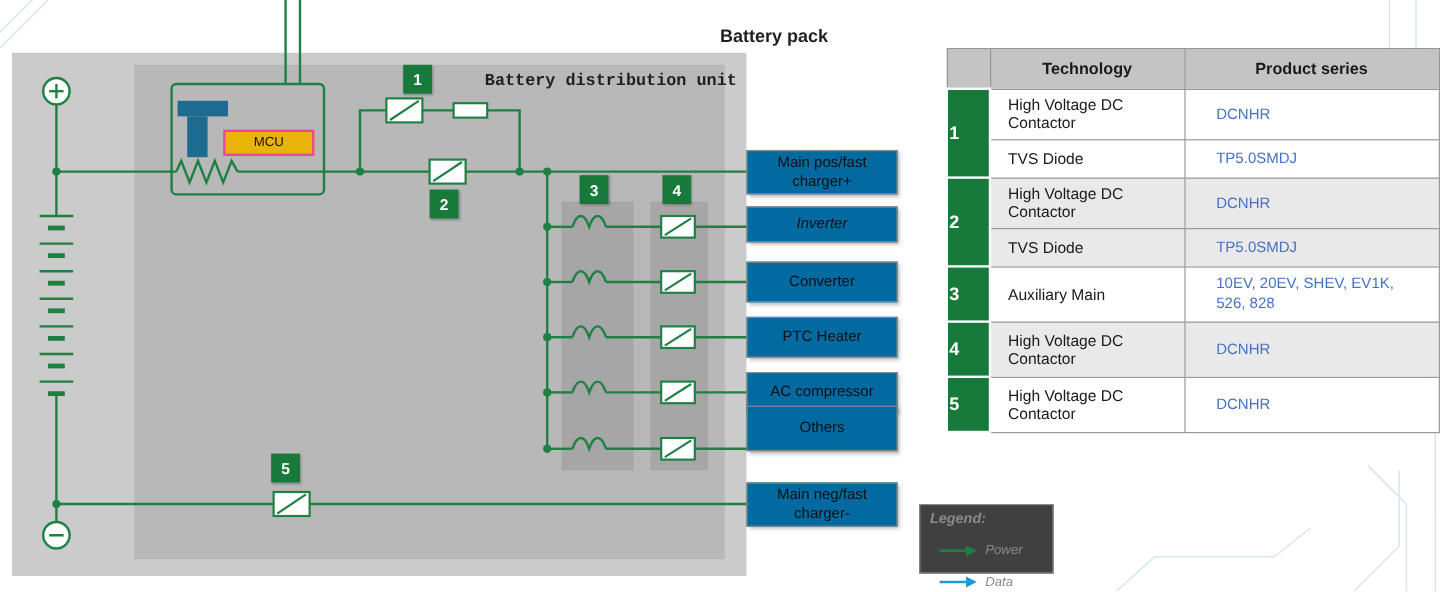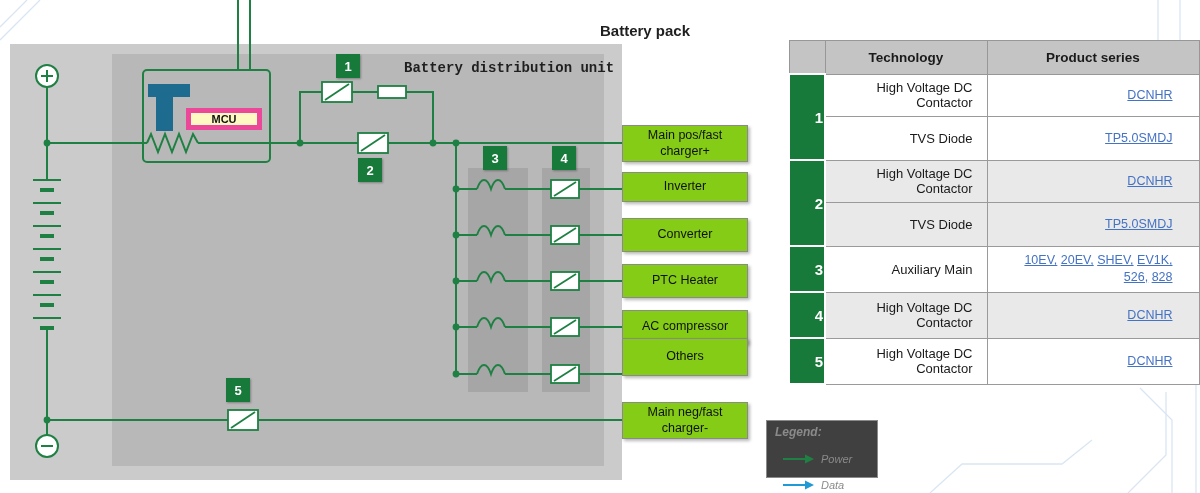--- a/index.html
+++ b/index.html
@@ -17,47 +17,47 @@
   .title-bp{position:absolute;left:600px;top:22px;font-size:15px;font-weight:bold;color:#1f1f1f;z-index:6;}
   .title-bdu{position:absolute;left:404px;top:60px;font-size:14px;font-weight:bold;color:#1f1f1f;z-index:6;font-family:Liberation Mono, monospace;}
   
   .schematic{position:absolute;left:0;top:0;z-index:4;pointer-events:none;}
   .decor{position:absolute;left:0;top:0;z-index:0;pointer-events:none;}
   
   .badge{position:absolute;width:24px;height:24px;background:#187a3a;color:#fff;font-weight:bold;
     font-size:13px;display:flex;align-items:center;justify-content:center;z-index:6;
     box-shadow:1px 1px 2px rgba(0,0,0,.3);}
   
-  .mcu{position:absolute;left:186px;top:108px;width:76px;height:22px;background:#fef9c3;border:5px solid #ec4899;
-    box-sizing:border-box;display:flex;align-items:center;justify-content:center;font-size:11px;color:#111;z-index:6;font-weight:bold;}
-  
-  .out-box{position:absolute;left:622px;width:126px;background:#84cc16;border:1px solid #8a8a8a;
+  .mcu{position:absolute;left:186px;top:108px;width:76px;height:22px;background:#eab308;border:2px solid #ec4899;
+    box-sizing:border-box;display:flex;align-items:center;justify-content:center;font-size:11px;color:#111;z-index:6;}
+  
+  .out-box{position:absolute;left:622px;width:126px;background:#0369a1;border:1px solid #8a8a8a;
     box-shadow:2px 2px 3px rgba(0,0,0,.28);display:flex;align-items:center;justify-content:center;
     text-align:center;font-size:12.5px;line-height:1.25;color:#111;z-index:6;box-sizing:border-box;padding:1px 4px;}
   
   .legend{position:absolute;left:766px;top:420px;width:112px;height:58px;background:#404040;border:1px solid #8a8a8a;
     box-sizing:border-box;padding:4px 8px 2px 8px;z-index:6;}
   .legend-title{font-size:12px;font-weight:bold;font-style:italic;color:#8a8a8a;}
   .legend-row{display:flex;align-items:center;gap:6px;margin-top:14px;margin-left:6px;}
   .legend-row span{font-size:11px;font-style:italic;color:#8a8a8a;}
   
   .tech-table{position:absolute;left:788px;top:16px;width:410px;border-collapse:collapse;table-layout:fixed;z-index:6;
     font-family:"Liberation Sans", sans-serif;margin-top:24px;}
   .tech-table th{background:#c4c4c4;border:1px solid #979797;font-size:13.5px;font-weight:bold;height:30px;color:#1a1a1a;}
-  .tech-table td{border:1px solid #9a9a9a;font-size:13px;text-align:right;vertical-align:middle;color:#1a1a1a;}
+  .tech-table td{border:1px solid #9a9a9a;font-size:13px;text-align:left;vertical-align:middle;color:#1a1a1a;}
   .tech-table td.num{background:#187a3a;border:2px solid #ffffff;color:#fff;font-weight:bold;font-size:15px;}
   .tech-table col.c-num{width:36px;}
   .tech-table col.c-tech{width:162px;}
   .tech-table col.c-prod{width:212px;}
-  .tech-table tr.h42{height:42px;} .tech-table tr.h32{height:44px;} .tech-table tr.h46{height:46px;}
+  .tech-table tr.h42{height:42px;} .tech-table tr.h32{height:32px;} .tech-table tr.h46{height:46px;}
   .tech-table tr.g-even td.data{background:#e9e9e9;}
   .tech-table tr.g-odd td.data{background:#ffffff;}
   .tech-table td.tech{padding:2px 14px;}
   .tech-table td.prod{padding:2px 26px;font-size:12.5px;line-height:1.35;}
-  .tech-table a{color:#4472c4;text-decoration:underline;cursor:pointer;}
+  .tech-table a{color:#4472c4;cursor:pointer;}
 </style>
 </head>
 <body>
 
 <div class="canvas">
 
   <svg class="decor" width="1200" height="493">
     <g stroke="#d5e3f1" stroke-width="1.3" fill="none" opacity="0.9">
       <path d="M0,40 L40,0"></path>
       <path d="M0,27 L27,0"></path>
@@ -227,21 +227,21 @@
 
   <div class="badge" style="left:336px;top:54px;">1</div>
   <div class="badge" style="left:358px;top:158px;">2</div>
   <div class="badge" style="left:483px;top:146px;">3</div>
   <div class="badge" style="left:552px;top:146px;">4</div>
   <div class="badge" style="left:226px;top:378px;">5</div>
 
   <div class="mcu">MCU</div>
 
   <div class="out-box" style="top:125px;height:37px;">Main pos/fast charger+</div>
-  <div class="out-box" style="top:172px;height:30px;">Inverter</div>
+  <div class="out-box" style="top:172px;height:30px;font-style:italic;">Inverter</div>
   <div class="out-box" style="top:218px;height:34px;">Converter</div>
   <div class="out-box" style="top:264px;height:34px;">PTC Heater</div>
   <div class="out-box" style="top:310px;height:34px;">AC compressor</div>
   <div class="out-box" style="top:338px;height:38px;">Others</div>
   <div class="out-box" style="top:402px;height:37px;">Main neg/fast charger-</div>
 
   <div class="legend">
     <div class="legend-title">Legend:</div>
     <div class="legend-row">
       <svg width="34" height="12">

